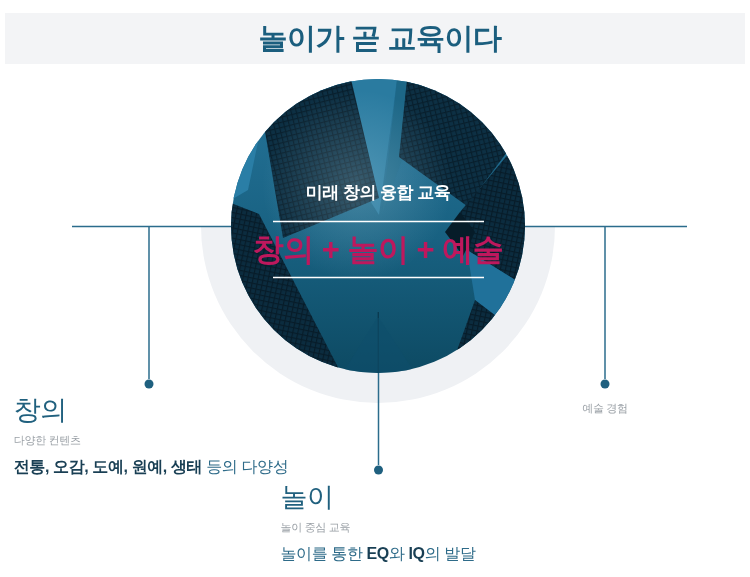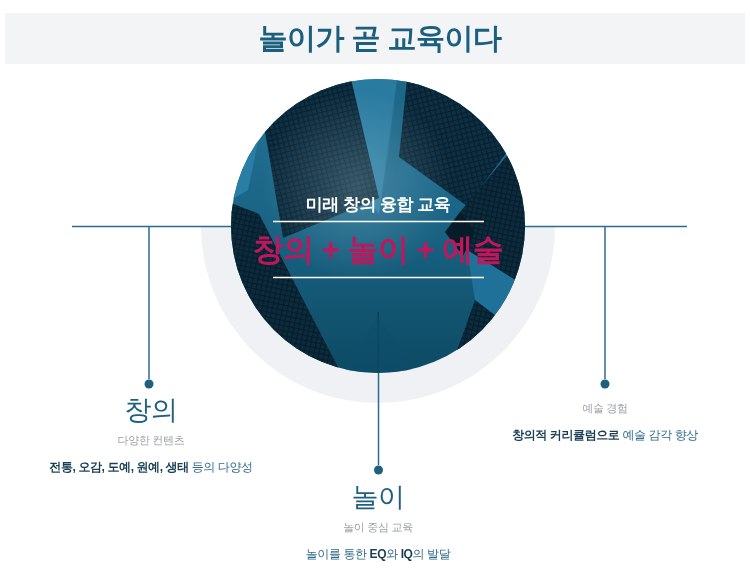--- a/index.html
+++ b/index.html
@@ -14,44 +14,44 @@
     position:absolute; left:0; top:13px; width:750px; height:51px;
     background:#f3f4f6; display:flex; align-items:center; justify-content:center;
   }
   .header-band h1 {
     font-size:29px; font-weight:700; color:#1b5e7e; letter-spacing:-0.5px;
   }
   
   .diagram-svg { position:absolute; left:0; top:0; }
   
   .circle-subtitle {
-    position:absolute; left:373px; top:195px; transform:translateX(-50%);
+    position:absolute; left:373px; top:183px; transform:translateX(-50%);
     color:#ffffff; font-size:17px; font-weight:700; letter-spacing:-0.5px;
     white-space:nowrap; text-align:center; line-height:20px;
   }
   .circle-title {
     position:absolute; left:373px; top:233px; transform:translateX(-50%);
     color:#be185d; font-size:31px; font-weight:700; letter-spacing:-0.5px;
     white-space:nowrap; text-align:center; line-height:34px;
   }
   
   .branch {
     position:absolute; transform:translateX(-50%);
-    text-align:center; white-space:nowrap;
+    text-align:left; white-space:nowrap;
   }
   .branch-title {
     font-size:27px; font-weight:500; color:#20607e; letter-spacing:-0.5px;
     line-height:32px;
   }
   .branch-subtitle {
     font-size:11px; color:#9aa0a6; margin-top:4px; line-height:20px;
     letter-spacing:-0.3px;
   }
   .branch-desc {
-    font-size:12px; margin-top:6px; line-height:22px; letter-spacing:-0.4px;
+    font-size:16px; margin-top:6px; line-height:22px; letter-spacing:-0.4px;
   }
   .seg-bold { font-weight:700; color:#193f54; }
   .seg-reg  { font-weight:400; color:#2e6b89; }
 </style>
 </head>
 <body>
 
 <div class="stage">
 
   <div class="header-band">
@@ -143,16 +143,15 @@
   </div>
 
   <div class="branch" style="left:373px; top:481px;">
     <div class="branch-title">놀이</div>
     <div class="branch-subtitle">놀이 중심 교육</div>
     <div class="branch-desc"><span class="seg-reg">놀이를 통한 </span><span class="seg-bold">EQ</span><span class="seg-reg">와 </span><span class="seg-bold">IQ</span><span class="seg-reg">의 발달</span></div>
   </div>
 
   <div class="branch" style="left:600px; top:394px;">
     <div class="branch-subtitle">예술 경험</div>
-    <div class="branch-desc"><span class="seg-bold">창의적 커리큘럼으로</span><span class="seg-reg"> 예술 감각 향상</span></div>
   </div>
 
 </div>
 
 </body></html>

